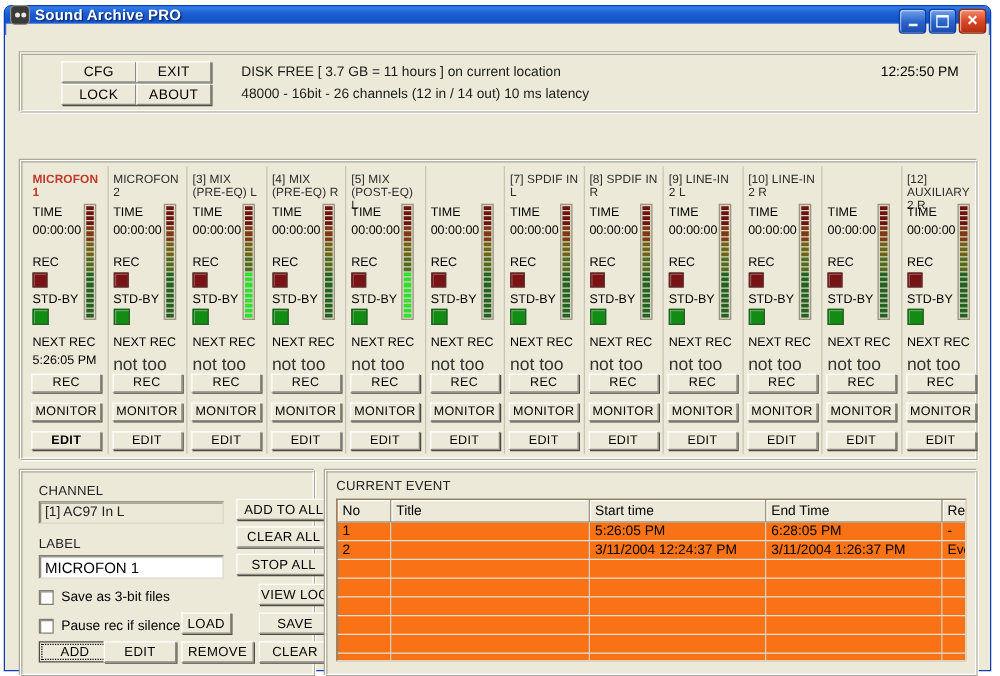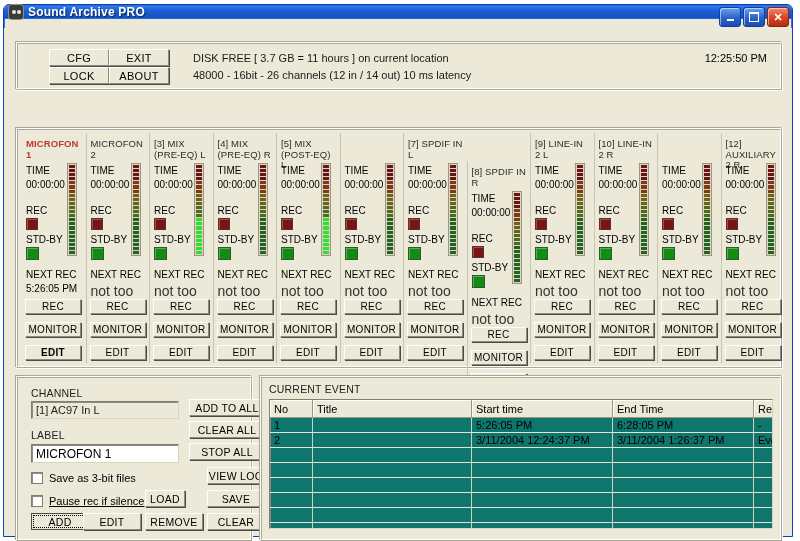--- a/index.html
+++ b/index.html
@@ -144,21 +144,21 @@
     box-sizing:border-box;display:flex;align-items:center;
     padding-left:4px;font-size:11px;color:#000;overflow:hidden;white-space:nowrap;
   }
   .field.readonly{background:#ece9d8;color:#222;}
   #f-channel{left:14px;top:24px;width:148px;height:18px;}
   #f-label{left:14px;top:67px;width:148px;height:19px;font-size:12px;}
   .cbrow{position:absolute;display:flex;align-items:center;gap:6px;font-size:11px;}
   .cbox{width:12px;height:12px;background:#fff;border:1px solid #7f7f70;
     box-shadow:inset 1px 1px 0 #8e8c81;box-sizing:border-box;}
   #cb1{left:14px;top:95px;}
-  #cb2{left:14px;top:118px;text-decoration:underline;}
+  #cb2{left:14px;top:118px;}
   .bbtn{
     position:absolute;background:#ece9d8;
     border:1px solid #ffffff;border-right-color:#8c8a82;border-bottom-color:#8c8a82;
     box-shadow:1px 1px 0 #4d4b42;
     display:flex;align-items:center;justify-content:center;
     font-size:10.5px;box-sizing:border-box;letter-spacing:.3px;
   }
   #b-addall{left:172px;top:22px;width:76px;height:17px;}
   #b-clearall{left:172px;top:44px;width:76px;height:17px;}
   #b-stopall{left:172px;top:66px;width:76px;height:17px;}
@@ -169,21 +169,21 @@
   #b-edit{left:66px;top:136px;width:58px;height:17px;}
   #b-remove{left:128px;top:136px;width:58px;height:17px;}
   #b-clear{left:190px;top:136px;width:58px;height:17px;}
   .focusbox{outline:1px dotted #000;outline-offset:-3px;border-color:#4d4b42 !important;box-shadow:none !important;}
 
   
   #rightpanel{left:256px;top:348px;width:522px;height:165px;}
   #evt-title{left:8px;top:6px;}
   .grid{
     position:absolute;left:8px;top:22px;width:504px;height:130px;
-    background:#0f766e;border:1px solid #7f7f70;
+    background:#f97316;border:1px solid #7f7f70;
     border-right-color:#d8d5c4;border-bottom-color:#d8d5c4;
     box-shadow:inset 1px 1px 0 #8e8c81;
     box-sizing:border-box;overflow:hidden;
   }
   table.evt{border-collapse:collapse;width:100%;table-layout:fixed;font-size:11px;}
   table.evt th{
     background:#ece9d8;font-weight:normal;text-align:left;
     padding:1px 4px;height:15px;
     border-right:1px solid #9a9682;border-bottom:1px solid #9a9682;
     box-shadow:inset 1px 1px 0 #fff;
@@ -495,21 +495,21 @@
               <div class="seg" style="background:#23621f"></div>
               <div class="seg" style="background:#23621f"></div>
               <div class="seg" style="background:#23621f"></div>
               <div class="seg" style="background:#23621f"></div>
               <div class="seg" style="background:#23621f"></div>
               <div class="seg" style="background:#23621f"></div>
               <div class="seg" style="background:#23621f"></div>
               <div class="seg" style="background:#23621f"></div>
             </div>
           </div>
-          <div class="strip" style="left: 449.5px; margin-top: 28px;">
+          <div class="strip" style="left: 449.5px;">
             <div class="ch-name">[8] SPDIF IN R</div>
             <div class="lbl-time">TIME</div>
             <div class="val-time">00:00:00</div>
             <div class="lbl-rec">REC</div>
             <div class="led-rec"></div>
             <div class="lbl-std">STD-BY</div>
             <div class="led-std"></div>
             <div class="lbl-next">NEXT REC</div>
             <div class="val-next">not too soon</div>
             <div class="sbtn b1">REC</div>

